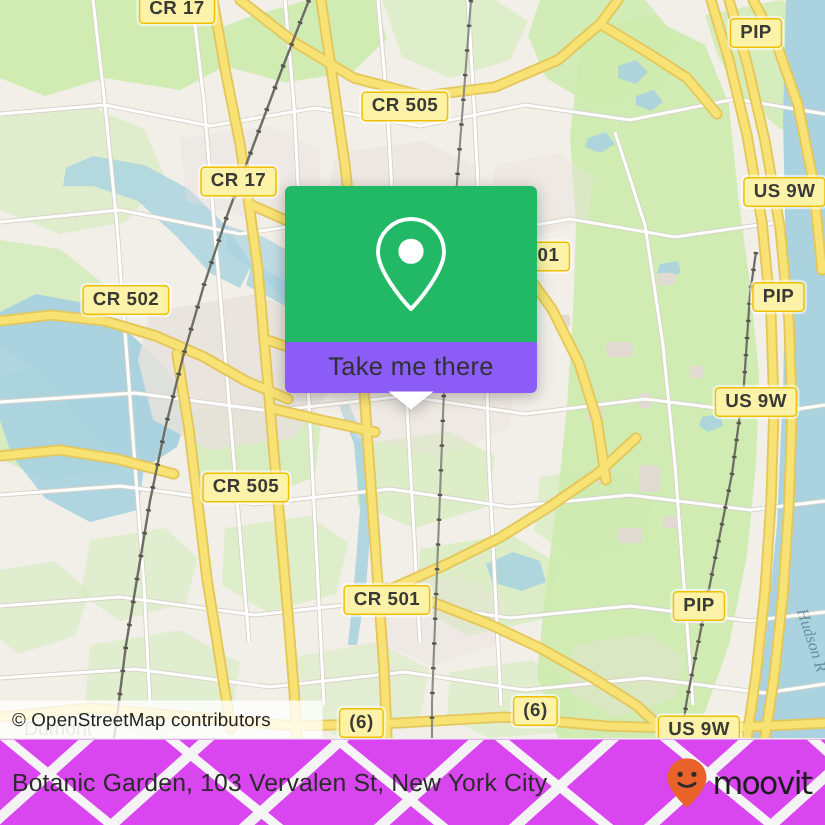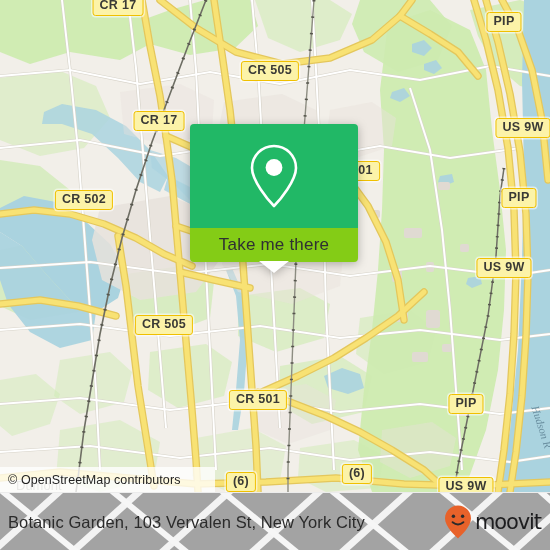--- a/index.html
+++ b/index.html
@@ -29,40 +29,40 @@
     position:absolute;left:190px;top:124px;width:168px;
     z-index:60;
     filter:drop-shadow(0 2px 5px rgba(0,0,0,.28));
   }
   #callout .head{
     height:104px;background:#21b866;
     border-top-left-radius:4px;border-top-right-radius:4px;
     display:flex;align-items:center;justify-content:center;
   }
   #callout .body{
-    height:34px;background:#84cc16;
+    height:34px;background:#8b5cf6;
     border-bottom-left-radius:4px;border-bottom-right-radius:4px;
     display:flex;align-items:center;justify-content:center;
   }
   #callout .body span{
     font-size:17px;color:#2f3033;letter-spacing:.2px;
   }
   #callout .tail{
     position:absolute;left:50%;top:137px;margin-left:-15px;
     width:0;height:0;
     border-left:15px solid transparent;
     border-right:15px solid transparent;
     border-top:12px solid #ffffff;
   }
   .pin-svg{display:block;}
 
   
   #footer{
     position:absolute;left:0;top:492px;width:550px;height:58px;
-    background:#a3a3a3;overflow:hidden;
+    background:#d946ef;overflow:hidden;
     border-top:1px solid #ececec;
     z-index:70;
   }
   #footer .wm{position:absolute;left:0;top:0;width:550px;height:58px;opacity:1;}
   #footer .caption{
     position:absolute;left:8px;top:0;height:58px;
     display:flex;align-items:center;
     font-size:16.5px;color:#2b2b2b;letter-spacing:.1px;
     white-space:nowrap;
   }

